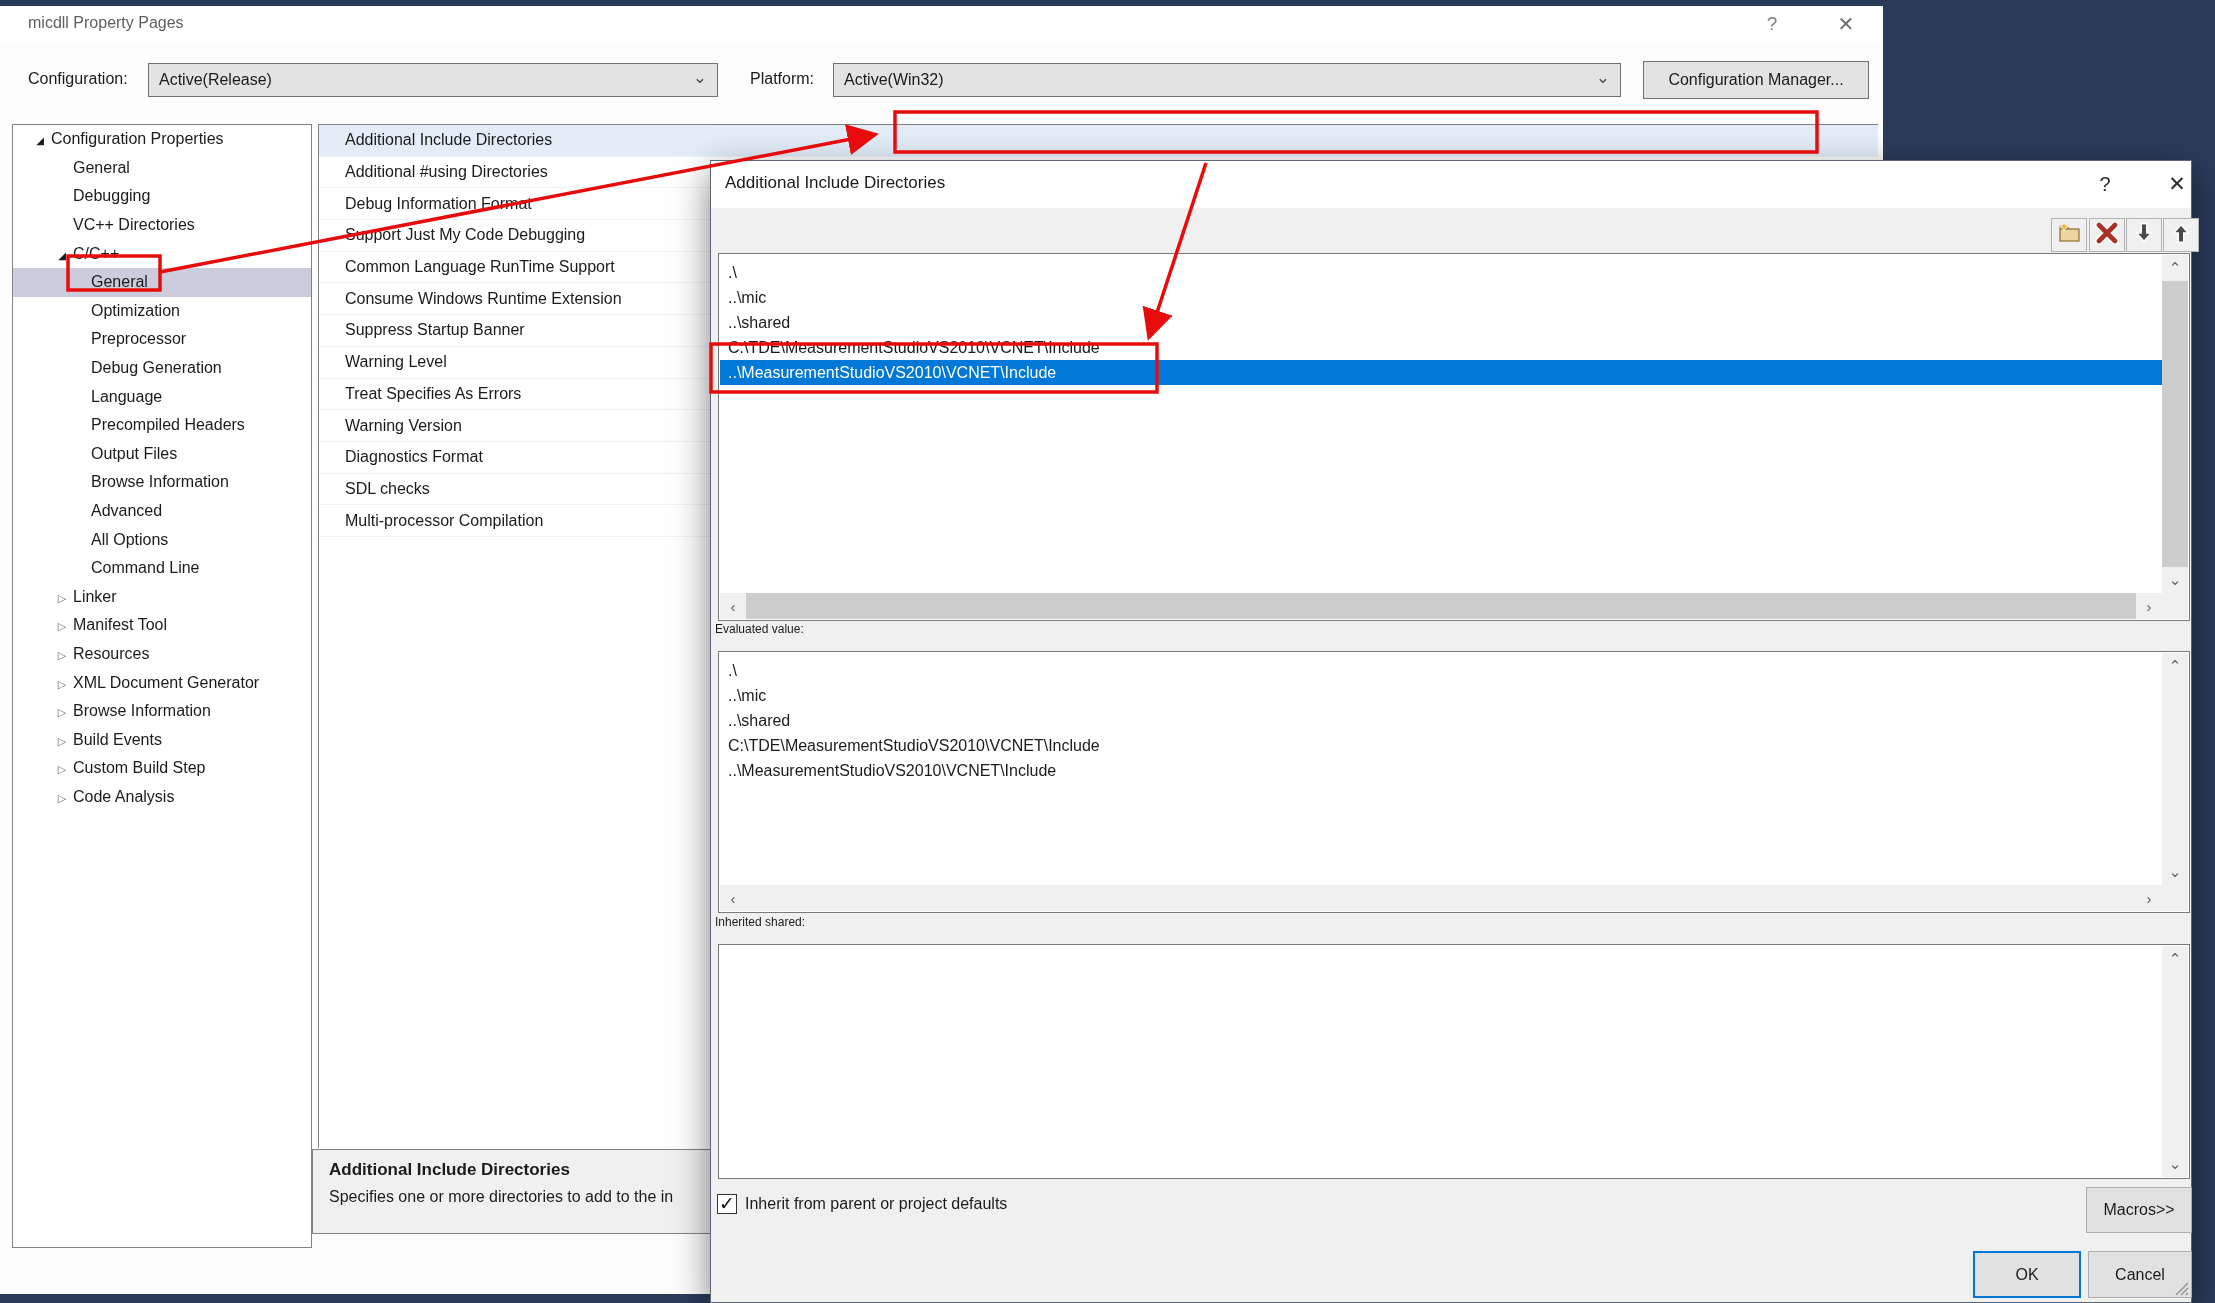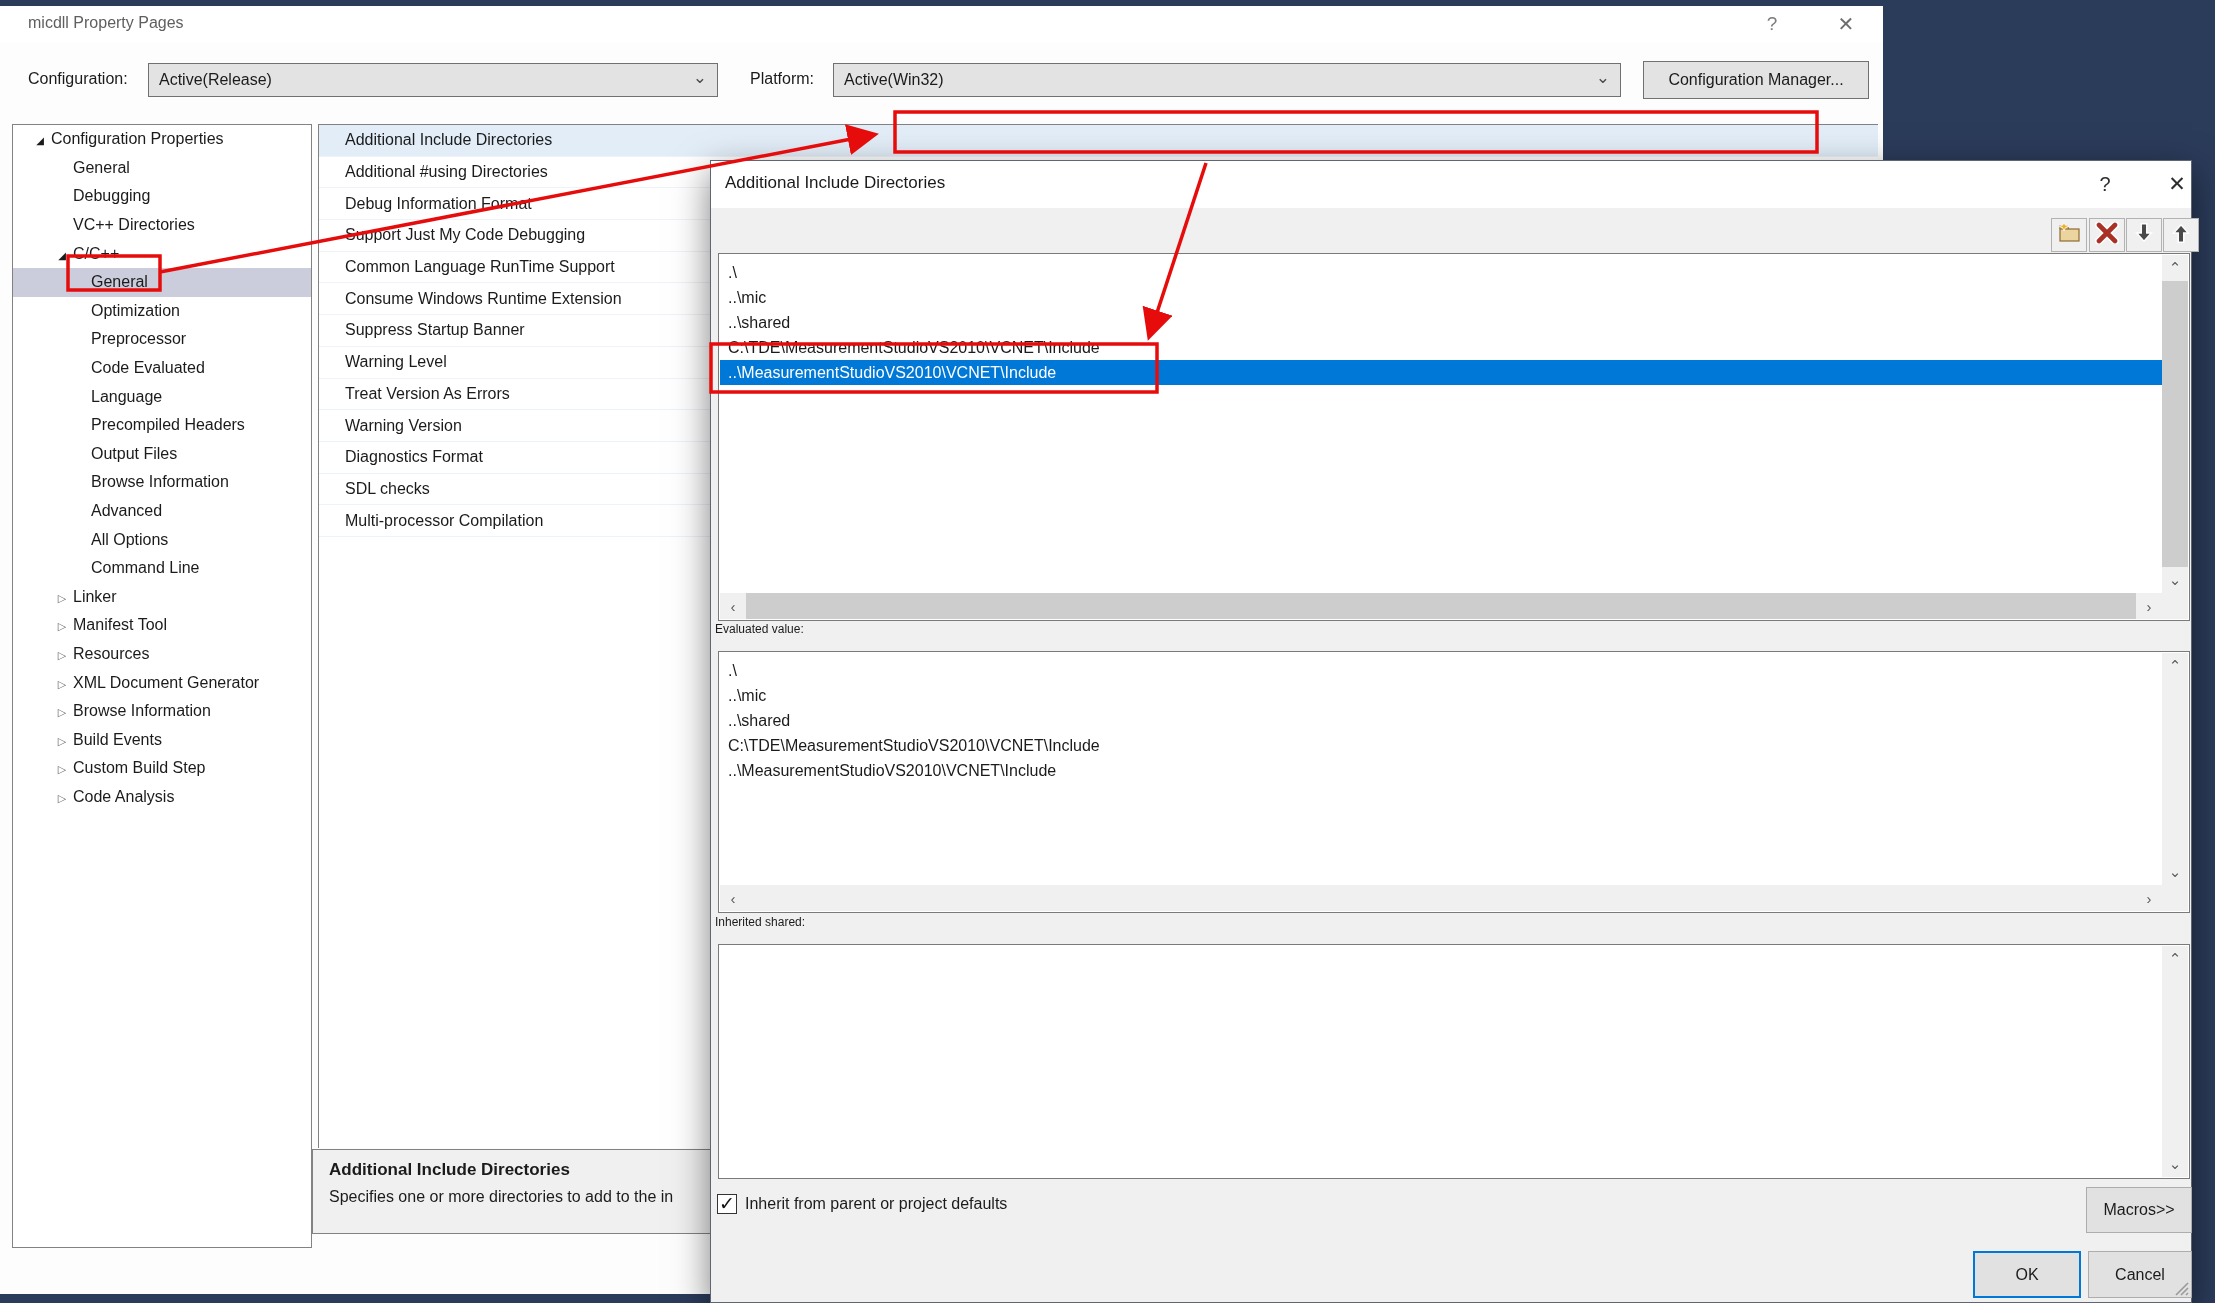--- a/index.html
+++ b/index.html
@@ -153,21 +153,21 @@
         <div class="tree-item" data-level="2" data-expander="none" data-selected="false">
     <span class="expander"></span>
     <span class="tree-label">Optimization</span>
   </div>
         <div class="tree-item" data-level="2" data-expander="none" data-selected="false">
     <span class="expander"></span>
     <span class="tree-label">Preprocessor</span>
   </div>
         <div class="tree-item" data-level="2" data-expander="none" data-selected="false">
     <span class="expander"></span>
-    <span class="tree-label">Code Evaluated</span>
+    <span class="tree-label">Debug Generation</span>
   </div>
         <div class="tree-item" data-level="2" data-expander="none" data-selected="false">
     <span class="expander"></span>
     <span class="tree-label">Language</span>
   </div>
         <div class="tree-item" data-level="2" data-expander="none" data-selected="false">
     <span class="expander"></span>
     <span class="tree-label">Precompiled Headers</span>
   </div>
         <div class="tree-item" data-level="2" data-expander="none" data-selected="false">
@@ -250,21 +250,21 @@
   </div>
         <div class="prop-row" data-selected="false">
     <span class="prop-name">Suppress Startup Banner</span>
     <span class="prop-value"></span>
   </div>
         <div class="prop-row" data-selected="false">
     <span class="prop-name">Warning Level</span>
     <span class="prop-value"></span>
   </div>
         <div class="prop-row" data-selected="false">
-    <span class="prop-name">Treat Version As Errors</span>
+    <span class="prop-name">Treat Specifies As Errors</span>
     <span class="prop-value"></span>
   </div>
         <div class="prop-row" data-selected="false">
     <span class="prop-name">Warning Version</span>
     <span class="prop-value"></span>
   </div>
         <div class="prop-row" data-selected="false">
     <span class="prop-name">Diagnostics Format</span>
     <span class="prop-value"></span>
   </div>

